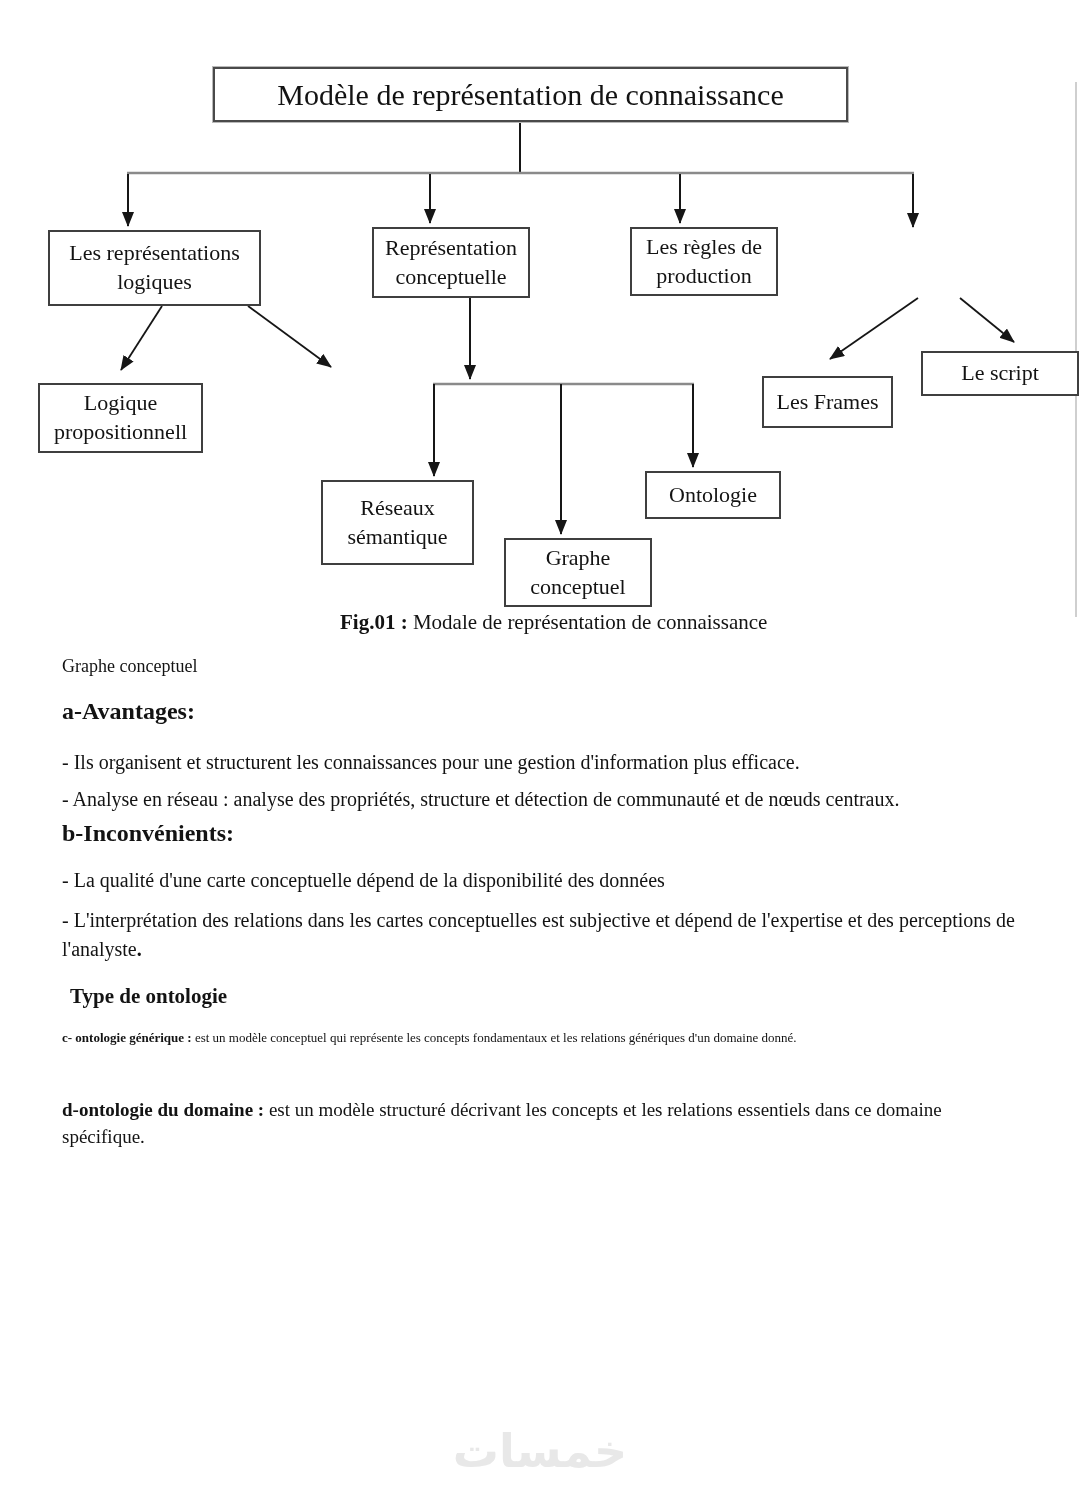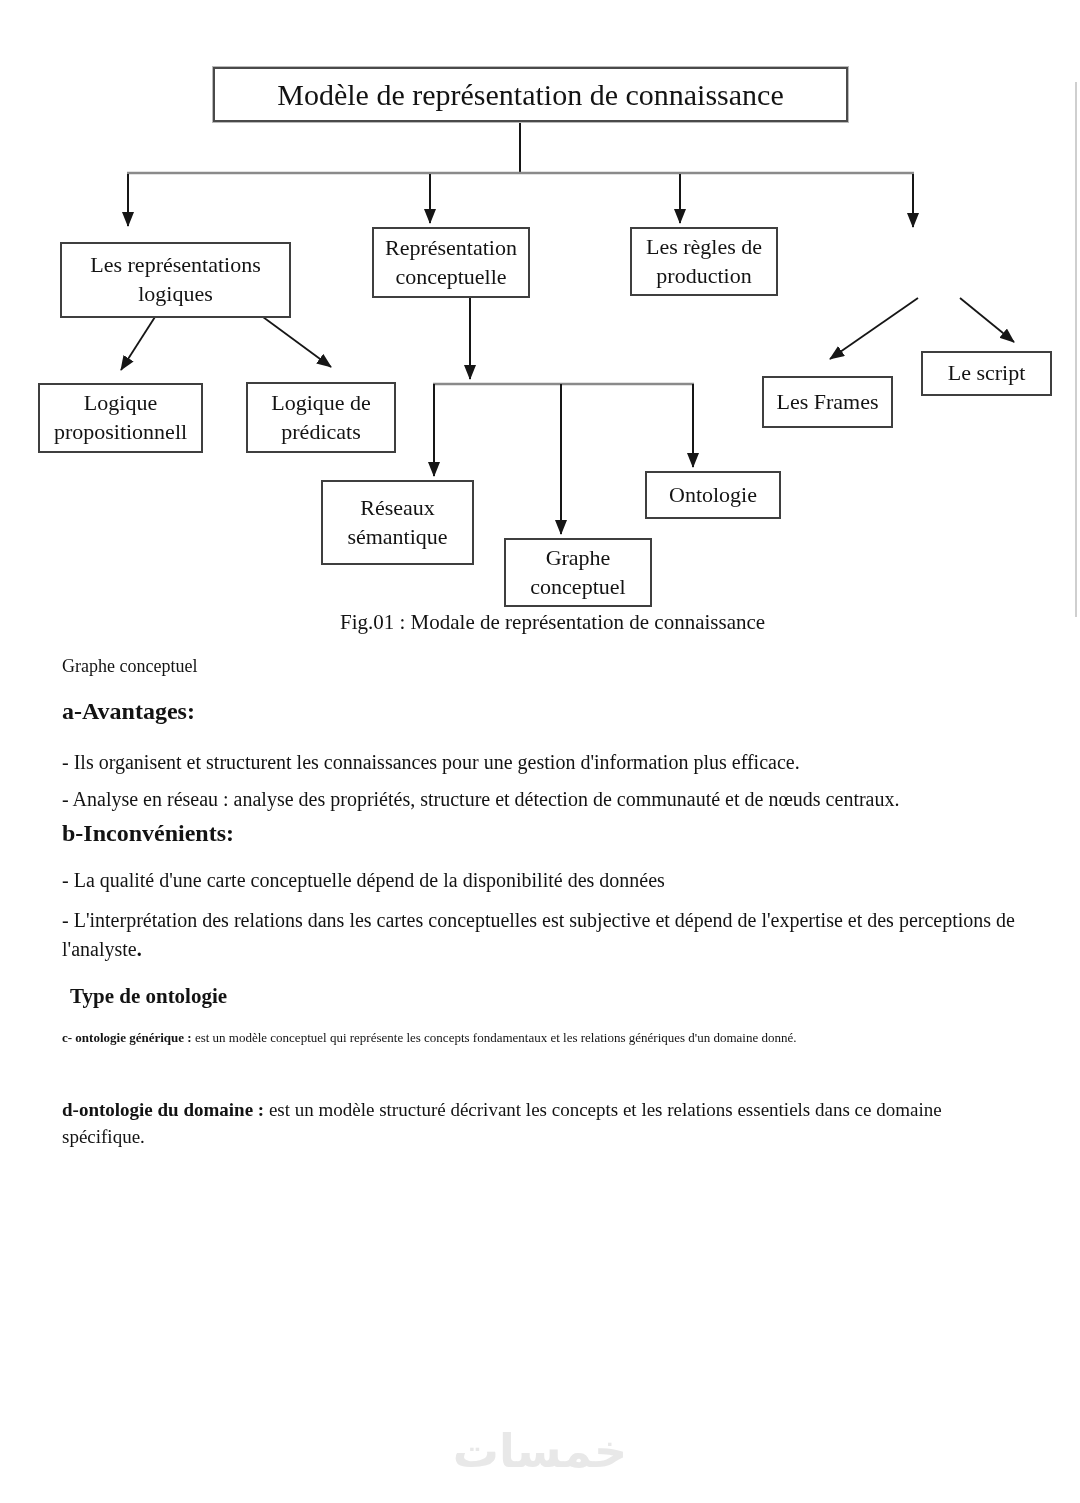--- a/index.html
+++ b/index.html
@@ -8,21 +8,21 @@
     font-family:"Liberation Serif","DejaVu Serif",serif;color:#131313;overflow:hidden;
   }
   svg.connectors{position:absolute;left:0;top:0;}
   .node{
     position:absolute;background:#ffffff;border:2px solid #3f3f3f;
     display:flex;align-items:center;justify-content:center;text-align:center;
     line-height:1.3;box-sizing:border-box;font-size:22px;padding:2px 6px;
   }
   .node.title{font-size:30px;border-color:#4a4a4a;box-shadow:0 0 0 1px #b9b9b9;}
   .caption{position:absolute;left:340px;top:610px;font-size:21px;white-space:nowrap;}
-  .caption b{font-weight:normal;}
+  .caption b{font-weight:bold;}
   .txt{position:absolute;left:62px;}
   .intro{top:656px;font-size:18px;}
   .h-a{top:698px;font-size:24px;font-weight:bold;}
   .h-b{top:820px;font-size:24px;font-weight:bold;}
   .line1{top:751px;font-size:20px;white-space:nowrap;}
   .line2{top:788px;font-size:20px;white-space:nowrap;}
   .line3{top:869px;font-size:20px;white-space:nowrap;}
   .par2{top:906px;font-size:20px;width:955px;line-height:1.45;}
   .h-type{left:70px;top:984px;font-size:21px;font-weight:bold;}
   .par-c{top:1029px;font-size:13px;width:950px;line-height:1.42;}
@@ -65,40 +65,39 @@
     <line x1="693" y1="384" x2="693" y2="467" stroke="#161616" stroke-width="2" marker-end="url(#ah)"></line>
 
     <line x1="918" y1="298" x2="830" y2="359" stroke="#161616" stroke-width="1.8" marker-end="url(#ah)"></line>
     <line x1="960" y1="298" x2="1014" y2="342" stroke="#161616" stroke-width="1.8" marker-end="url(#ah)"></line>
   </svg>
 
   <div class="page-edge"></div>
 
   <div class="node title" style="left:213px;top:67px;width:635px;height:55px;">Modèle de représentation de connaissance</div>
 
-  <div class="node" style="left:60px;top:230px;width:231px;height:76px;margin-top:12px;">Les représentations logiques</div>
+  <div class="node" style="left:48px;top:230px;width:213px;height:76px;">Les représentations logiques</div>
 
   <div class="node" style="left:372px;top:227px;width:158px;height:71px;">Représentation conceptuelle</div>
 
   <div class="node" style="left:630px;top:227px;width:148px;height:69px;">Les règles de production</div>
 
 
   <div class="node" style="left:38px;top:383px;width:165px;height:70px;">Logique propositionnell</div>
 
-  <div class="node" style="left:246px;top:382px;width:150px;height:71px;">Logique de prédicats</div>
 
   <div class="node" style="left:321px;top:480px;width:153px;height:85px;">Réseaux sémantique</div>
 
   <div class="node" style="left:504px;top:538px;width:148px;height:69px;">Graphe conceptuel</div>
 
   <div class="node" style="left:645px;top:471px;width:136px;height:48px;">Ontologie</div>
 
   <div class="node" style="left:762px;top:376px;width:131px;height:52px;">Les Frames</div>
 
-  <div class="node" style="left:921px;top:351px;width:131px;height:45px;">Le script</div>
+  <div class="node" style="left:921px;top:351px;width:158px;height:45px;">Le script</div>
 
   <div class="caption">
     <b>Fig.01 :</b><span> Modale de représentation de connaissance</span>
   </div>
 
   <div class="txt intro">Graphe conceptuel</div>
 
   <div class="txt h-a">a-Avantages:</div>
 
   <div class="txt line1">- Ils organisent et structurent les connaissances pour une gestion d'information plus efficace.</div>

